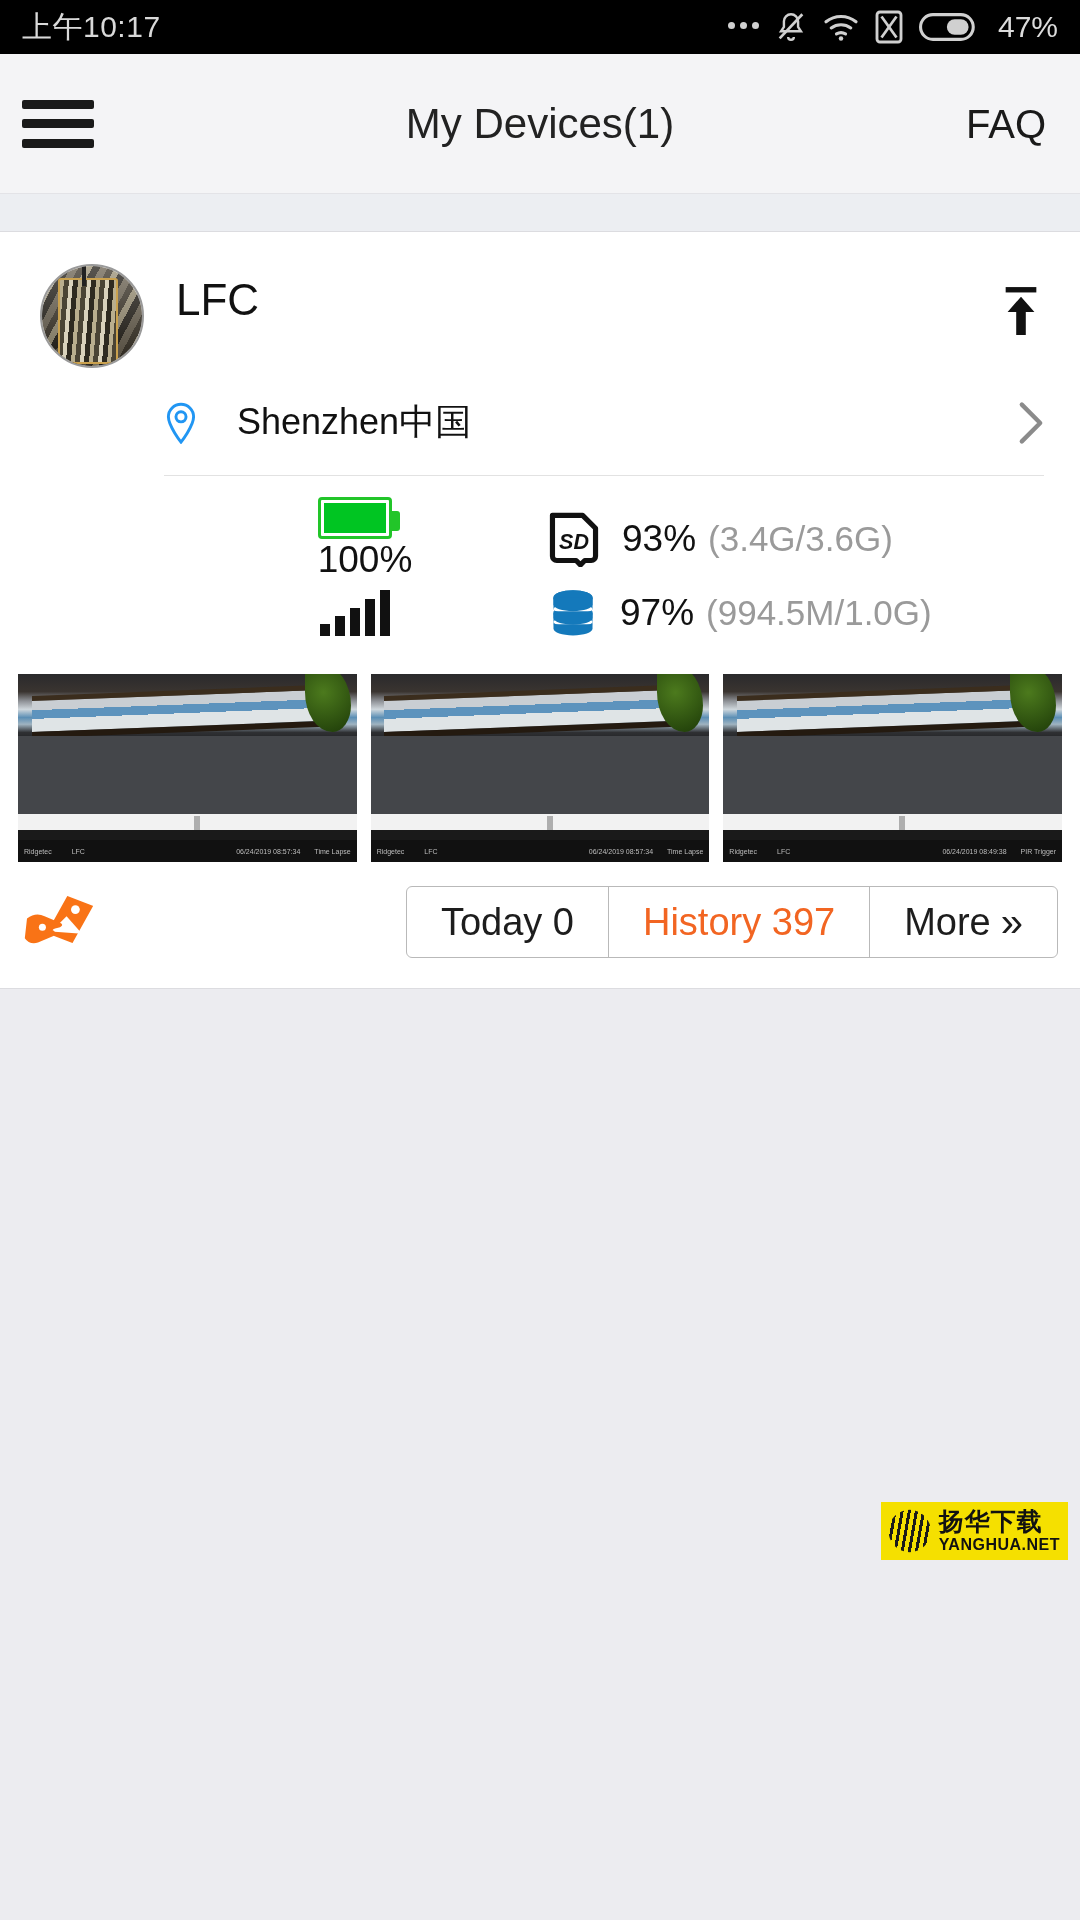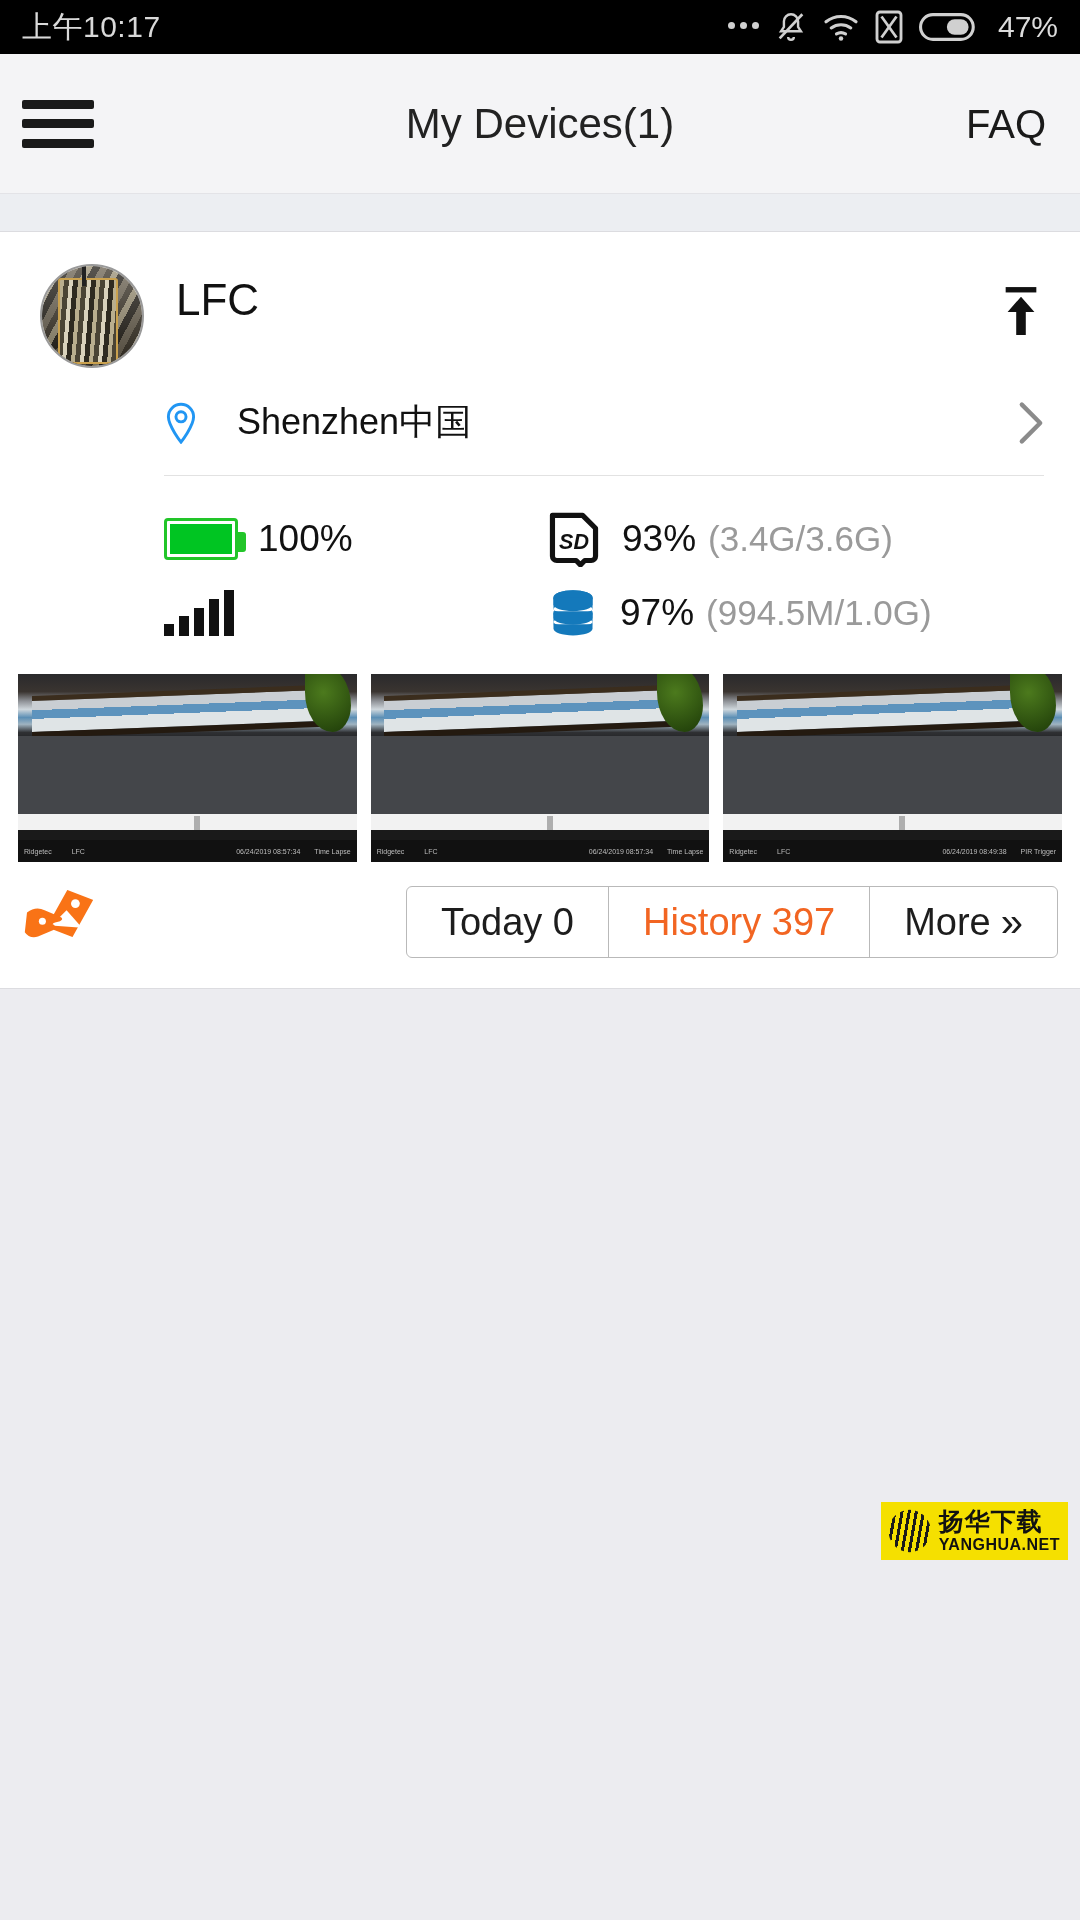--- a/index.html
+++ b/index.html
@@ -73,21 +73,21 @@
 
   .loc-row { display:flex; align-items:center; padding:30px 36px 0 164px; position:relative;gap:27px;}
   .loc-pin { width:34px; height:42px; flex:0 0 34px; }
   .loc-text { font-size:36px; color:#111; margin-left:12px; }
   .chevron { margin-left:auto; width:26px; height:44px; cursor:pointer; }
 
   .divider { height:1px; background:#e2e2e2; margin:28px 36px 0 164px; }
 
   .stats { padding:26px 36px 0 164px; }
   .stat-line { display:flex; align-items:center; height:74px; }
-  .stat-left { width:382px; display:flex; align-items:center; }
+  .stat-left { width:382px; display:flex; align-items:center;flex-direction:column; }
   .stat-right { flex:1; display:flex; align-items:center; }
   .stat-val { font-size:37px; color:#111; margin-left:20px; }
   .stat-sub { font-size:35px; color:#9a9a9a; margin-left:12px; }
 
   .batt-ico { width:74px; height:42px; border:3px solid #22c529; border-radius:4px;
               position:relative; display:flex; align-items:center; padding:3px;}
   .batt-fill { background:#00c522; height:100%; width:100%; }
   .batt-cap { position:absolute; right:-11px; top:11px; width:9px; height:20px;
               background:#22c529; border-radius:0 3px 3px 0;}
 
@@ -114,21 +114,21 @@
   .t-pole { position:absolute; left:52%; top:142px; width:6px; height:26px; background:#aeaeae;}
   .t-dark { position:absolute; left:0; right:0; bottom:22px; height:10px; background:#1a1a1a;}
   .t-strip { position:absolute; left:0; right:0; bottom:0; height:22px; background:#111;
              display:flex; align-items:center; padding:0 6px; }
   .t-strip span { font-size:7px; color:#bdbdbd; font-family:"Liberation Sans", sans-serif; white-space:nowrap;}
   .t-strip .s2 { margin-left:20px; }
   .t-strip .s3 { margin-left:auto; }
   .t-strip .s4 { margin-left:14px; }
 
   
-  .actions { display:flex; align-items:flex-start; padding:24px 22px 30px 22px; background:#fff;}
+  .actions { display:flex; align-items:flex-end; padding:24px 22px 30px 22px; background:#fff;}
   .gallery-icon { width:76px; height:66px; flex:0 0 76px; cursor:pointer; }
   .btn-group { margin-left:auto; display:flex; border:1px solid #b9b9b9; border-radius:6px;
                overflow:hidden; background:#fff; }
   .btn-group > div { padding:0 34px; height:70px; display:flex; align-items:center;
                      justify-content:center; font-size:38px; color:#1d1d1d; cursor:pointer;
                      border-right:1px solid #b9b9b9; white-space:nowrap;}
   .btn-group > div:last-child { border-right:none; }
   .btn-history { color:#f26522 !important; }
   .btn-more-chev { font-size:40px; margin-left:10px; }
 

